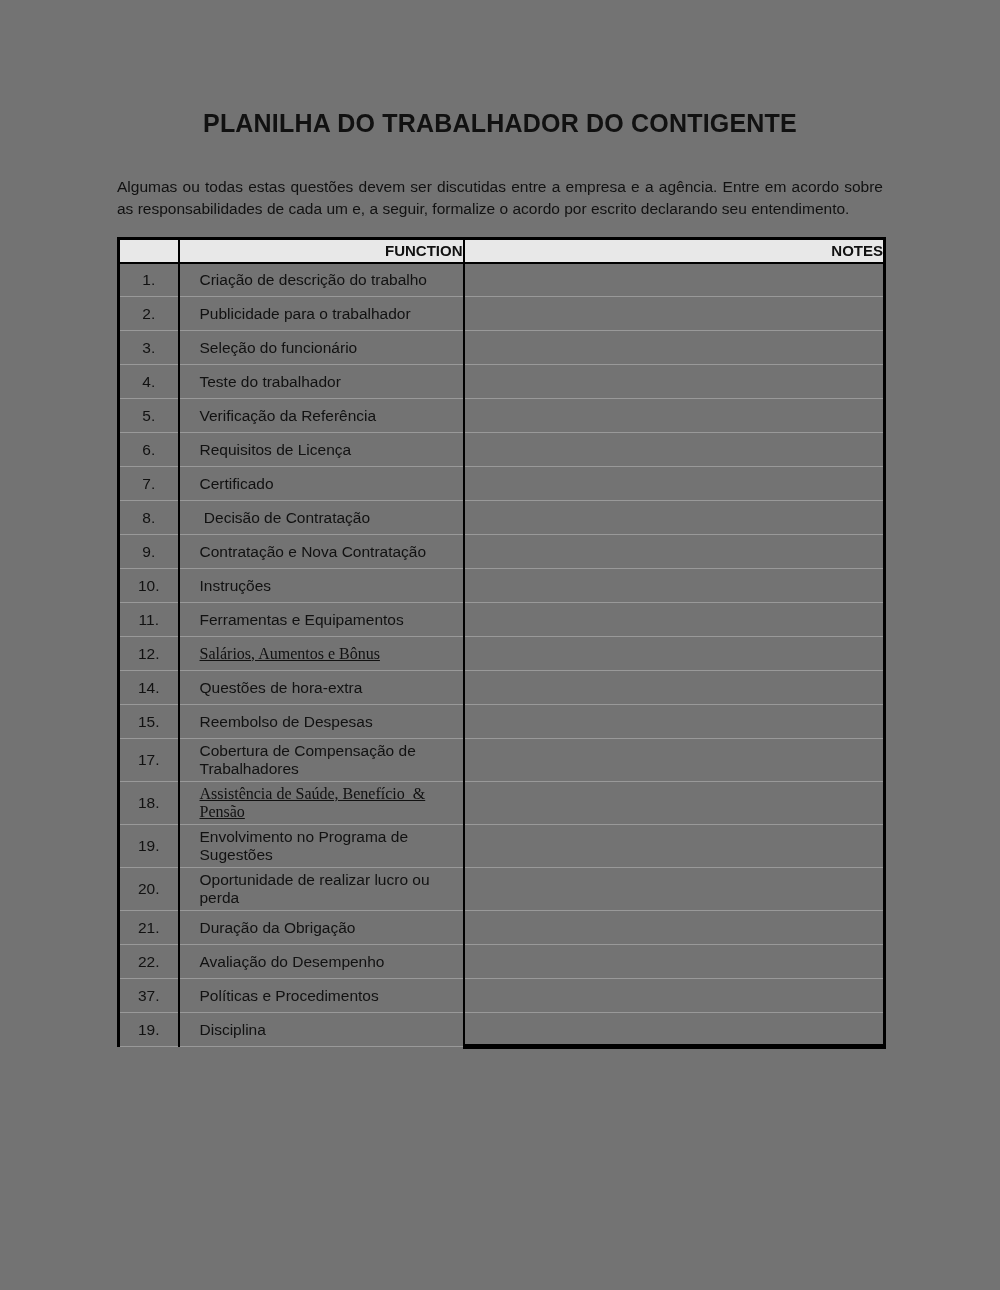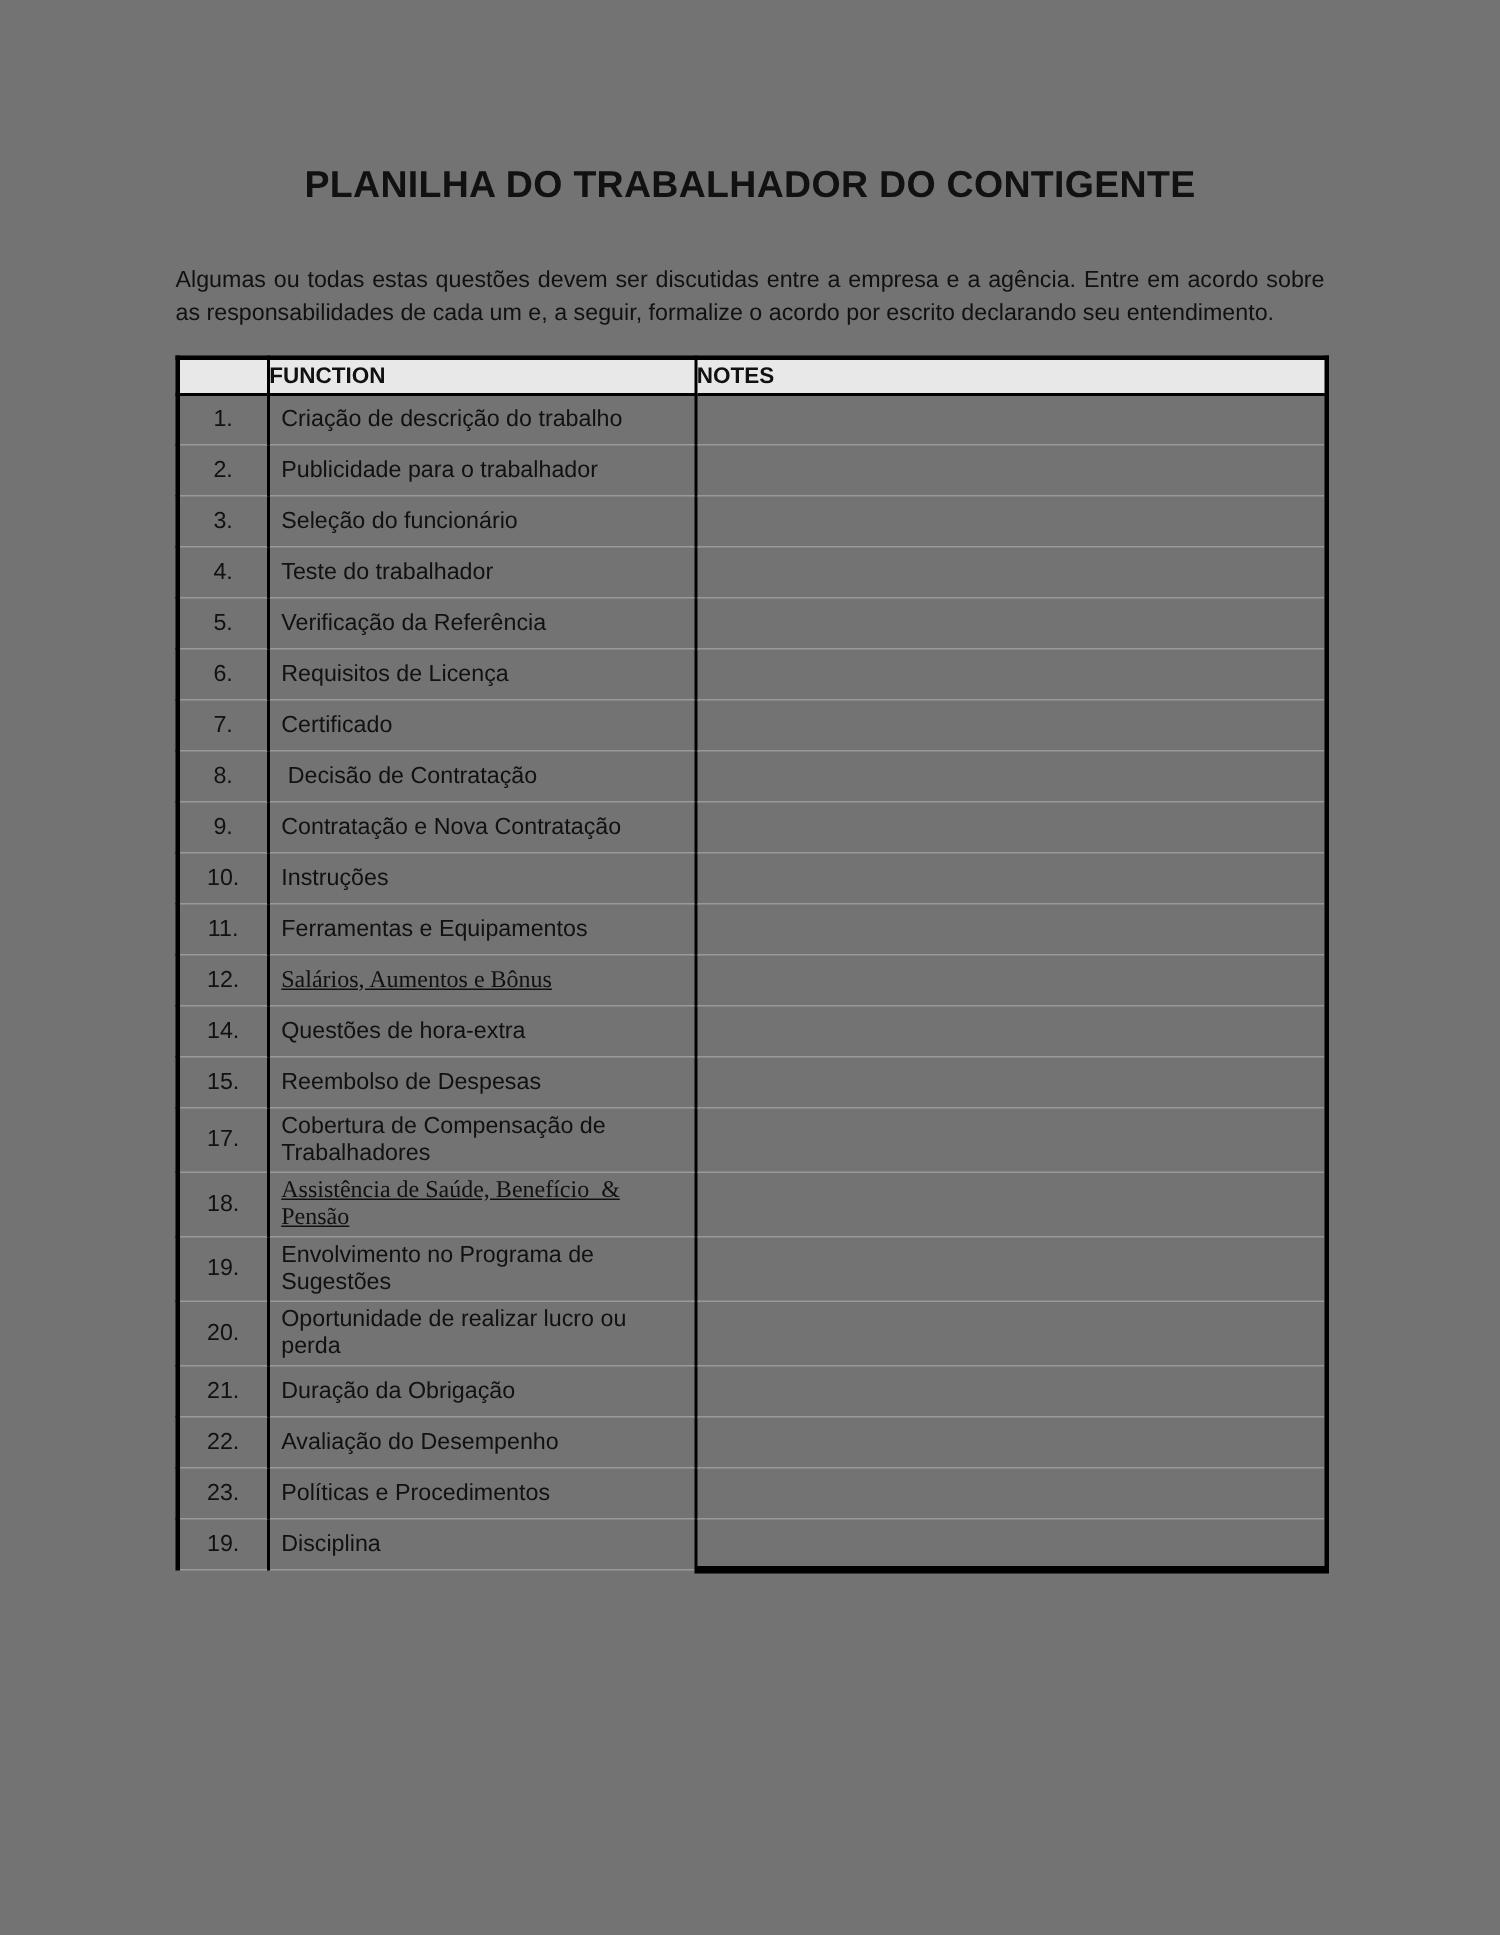--- a/index.html
+++ b/index.html
@@ -38,31 +38,31 @@
   col.c-num { width: 60px; }
   col.c-fn  { width: 285px; }
   col.c-nt  { width: 421px; }
   th, td { vertical-align: middle; }
   th + th, td + td { border-left: 2px solid var(--border-dark, #000); }
   thead th {
     height: 24px;
     background: var(--header-bg, #e8e8e8);
     font-size: 15px;
     font-weight: bold;
-    text-align: left;
+    text-align: right;
     border-bottom: 2px solid var(--border-dark, #000);
   }
   tbody td {
     height: 34px;
     border-bottom: 1px solid var(--border-light, #999);
     font-size: 15.5px;
     line-height: 18px;
   }
   tbody td.num { text-align: center; padding: 2px 4px; }
-  tbody td.fn  { padding: 3px 6px 3px 8px; white-space: pre-wrap; margin-top: 40px; }
+  tbody td.fn  { padding: 3px 6px 3px 20px; white-space: pre-wrap; margin-top: 40px; }
   tbody td.fn.serif { font-family: "Liberation Serif", serif; font-size: 16px; text-decoration: underline; }
   tbody tr.two-line td { height: 37px; }
   tbody tr:last-child td { border-bottom: 1px solid var(--border-light, #999); }
   tbody tr:last-child td.nt { border-bottom: 5px solid var(--border-dark, #000); }
 </style>
 </head>
 <body>
 
 <div class="page">
   <h1 class="page-title">PLANILHA DO TRABALHADOR DO CONTIGENTE</h1>
@@ -180,21 +180,21 @@
           <td class="num">21.</td>
           <td class="fn">Duração da Obrigação</td>
           <td class="nt"></td>
         </tr>
         <tr>
           <td class="num">22.</td>
           <td class="fn">Avaliação do Desempenho</td>
           <td class="nt"></td>
         </tr>
         <tr>
-          <td class="num">23.</td>
+          <td class="num">37.</td>
           <td class="fn">Políticas e Procedimentos</td>
           <td class="nt"></td>
         </tr>
         <tr>
           <td class="num">19.</td>
           <td class="fn">Disciplina</td>
           <td class="nt"></td>
         </tr>
       </tbody>
   </table>

